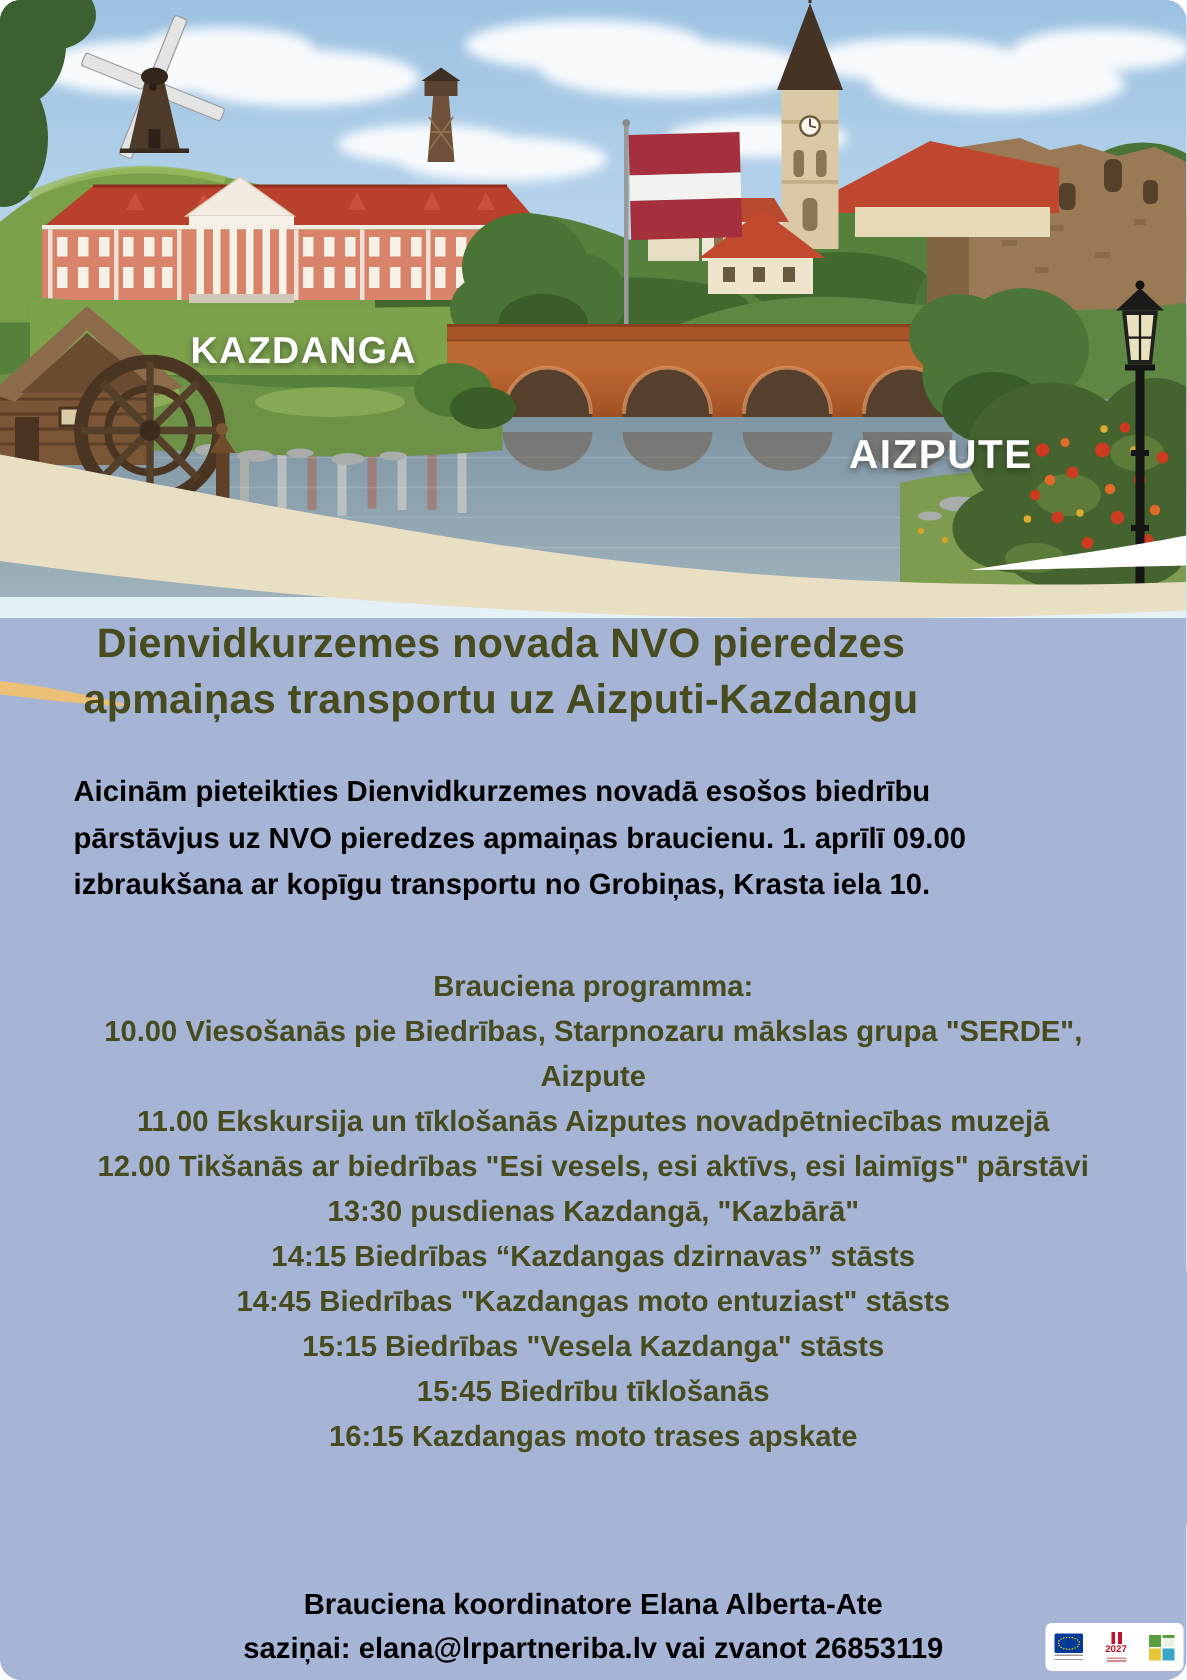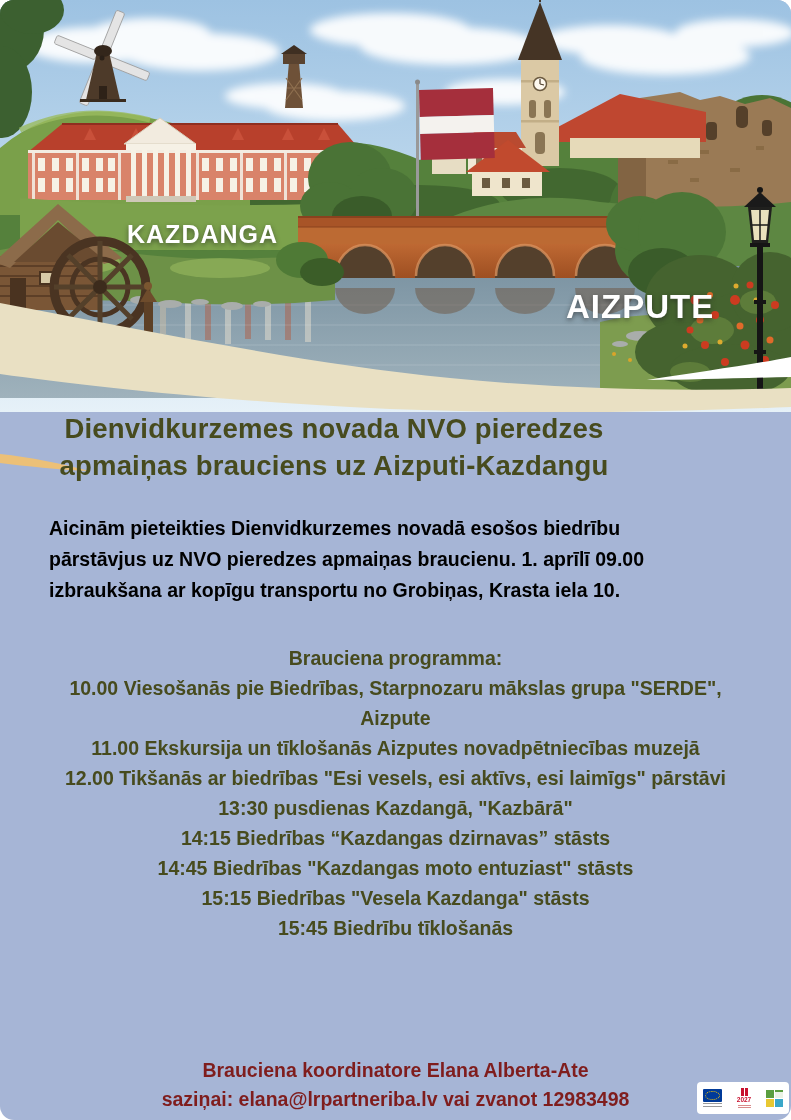--- a/index.html
+++ b/index.html
@@ -8,39 +8,39 @@
     background:#a6b5d6;border-radius:14px;
     font-family:"Liberation Sans","DejaVu Sans",sans-serif;
   }
   .hero{position:absolute;left:0;top:0;width:683px;height:412px;}
   .hero svg{display:block;}
   .hero-label{
     position:absolute;color:#ffffff;font-weight:bold;letter-spacing:1px;
     text-shadow:0 2px 5px rgba(30,30,30,.55);
   }
   .label-kazdanga{left:127px;top:220px;font-size:25px;}
-  .label-aizpute{left:566px;top:288px;font-size:33px;}
+  .label-aizpute{left:566px;top:288px;font-size:27px;}
   .gold-swoosh{position:absolute;left:0;top:450px;}
   .title{
     position:absolute;left:0;top:410px;width:668px;text-align:center;
     color:#474b1e;font-size:27.5px;line-height:37px;font-weight:bold;letter-spacing:.2px;
   }
   .intro{
     position:absolute;left:49px;top:513px;width:720px;
     color:#000000;font-size:19.5px;line-height:31px;font-weight:bold;
   }
   .intro div{white-space:nowrap;}
   .program{
     position:absolute;left:0;top:643px;width:791px;text-align:center;
     color:#474b1e;font-size:19.5px;line-height:30px;font-weight:bold;
   }
   .program p{margin:0;padding:0 52px;text-align:center;}
   .footer{
     position:absolute;left:0;top:1056px;width:791px;text-align:center;
-    color:#7f1d1d;font-size:19.5px;line-height:29px;font-weight:bold;
+    color:#000000;font-size:19.5px;line-height:29px;font-weight:bold;
   }
   .logo-box{
     position:absolute;left:697px;top:1082px;width:92px;height:32px;
     background:#ffffff;border-radius:4px;display:flex;align-items:center;
     justify-content:space-between;padding:2px 6px;box-sizing:border-box;
   }
   .logo{display:flex;flex-direction:column;align-items:center;justify-content:center;}
   .eu-flag{width:19px;height:13px;background:#003a99;border-radius:1px;position:relative;}
   .eu-flag::after{content:"";position:absolute;inset:2px;border:1px dotted #ffcc00;border-radius:50%;}
   .eu-lines{width:19px;height:5px;margin-top:1px;
@@ -464,44 +464,45 @@
     <span class="hero-label label-kazdanga">KAZDANGA</span>
     <span class="hero-label label-aizpute">AIZPUTE</span>
   </div>
 
   <svg class="gold-swoosh" width="92" height="24" viewBox="0 0 92 24">
     <path d="M0,4 C30,7 62,14 90,21 C58,20 26,16 0,13 Z" fill="#ecc077"></path>
   </svg>
 
   <div class="title">
     <div>Dienvidkurzemes novada NVO pieredzes</div>
-    <div>apmaiņas brauciens uz Aizputi-Kazdangu</div>
+    <div>apmaiņas transportu uz Aizputi-Kazdangu</div>
   </div>
 
   <div class="intro">
     <div>Aicinām pieteikties Dienvidkurzemes novadā esošos biedrību</div>
     <div>pārstāvjus uz NVO pieredzes apmaiņas braucienu. 1. aprīlī 09.00</div>
     <div>izbraukšana ar kopīgu transportu no Grobiņas, Krasta iela 10.</div>
   </div>
 
   <div class="program">
     <p>Brauciena programma:</p>
     <p>10.00 Viesošanās pie Biedrības, Starpnozaru mākslas grupa "SERDE", Aizpute</p>
     <p>11.00 Ekskursija un tīklošanās Aizputes novadpētniecības muzejā</p>
     <p>12.00 Tikšanās ar biedrības "Esi vesels, esi aktīvs, esi laimīgs" pārstāvi</p>
     <p>13:30 pusdienas Kazdangā, "Kazbārā"</p>
     <p>14:15 Biedrības “Kazdangas dzirnavas” stāsts</p>
     <p>14:45 Biedrības "Kazdangas moto entuziast" stāsts</p>
     <p>15:15 Biedrības "Vesela Kazdanga" stāsts</p>
     <p>15:45 Biedrību tīklošanās</p>
+    <p>16:15 Kazdangas moto trases apskate</p>
   </div>
 
   <div class="footer">
     <div>Brauciena koordinatore Elana Alberta-Ate</div>
-    <div>saziņai: elana@lrpartneriba.lv vai zvanot 12983498</div>
+    <div>saziņai: elana@lrpartneriba.lv vai zvanot 26853119</div>
   </div>
 
   <div class="logo-box">
     <div class="logo">
       <div class="eu-flag"></div>
       <div class="eu-lines"></div>
     </div>
     <div class="logo">
       <div class="cap-mark"></div>
       <div class="cap-year">2027</div>

